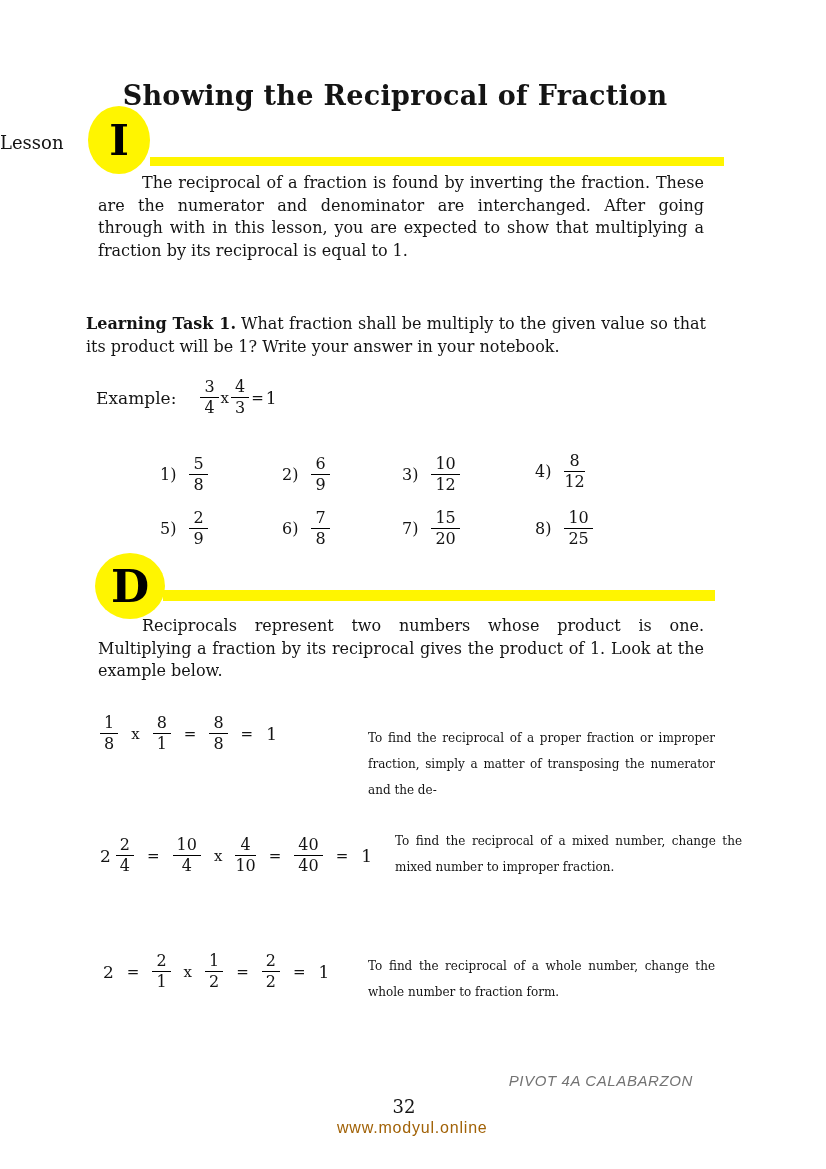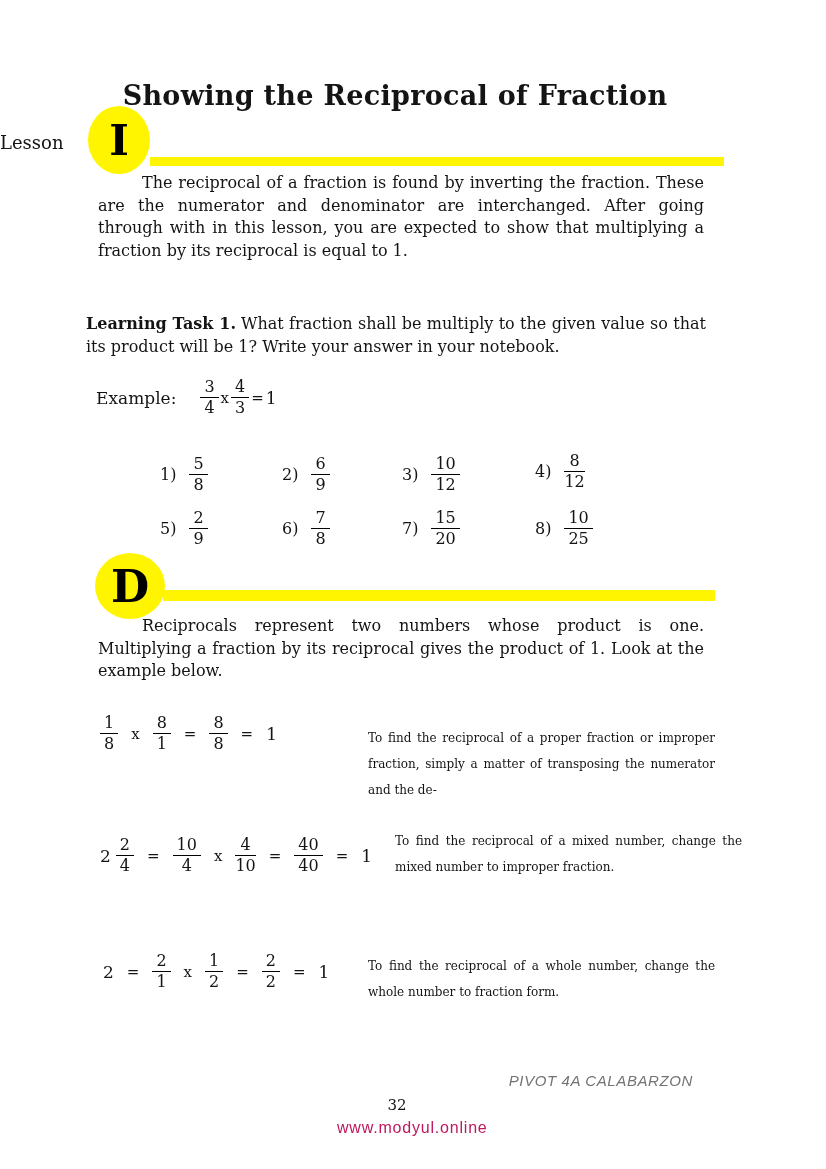--- a/index.html
+++ b/index.html
@@ -119,31 +119,31 @@
     position: absolute;
     right: 133px; top: 1072px;
     font-family: "Liberation Sans", sans-serif;
     font-style: italic;
     font-size: 15px;
     letter-spacing: 0.6px;
     color: #737373;
   }
   .page-number {
     position: absolute;
-    left: 0; top: 1096px; width: 794px;
+    left: 7px; top: 1096px; width: 794px;
     text-align: center;
-    font-size: 15px;
+    font-size: 18px;
   }
   .watermark {
     position: absolute;
     left: 337px; top: 1119px;
     font-family: "Liberation Sans", sans-serif;
     font-size: 16px;
     letter-spacing: 0.8px;
-    color: #be185d;
+    color: #a16207;
   }
 </style>
 </head>
 <body>
 
 <div class="page">
 
   <div class="title">Showing the Reciprocal of Fraction</div>
   <div class="badge badge-i">
     <span>I</span>

